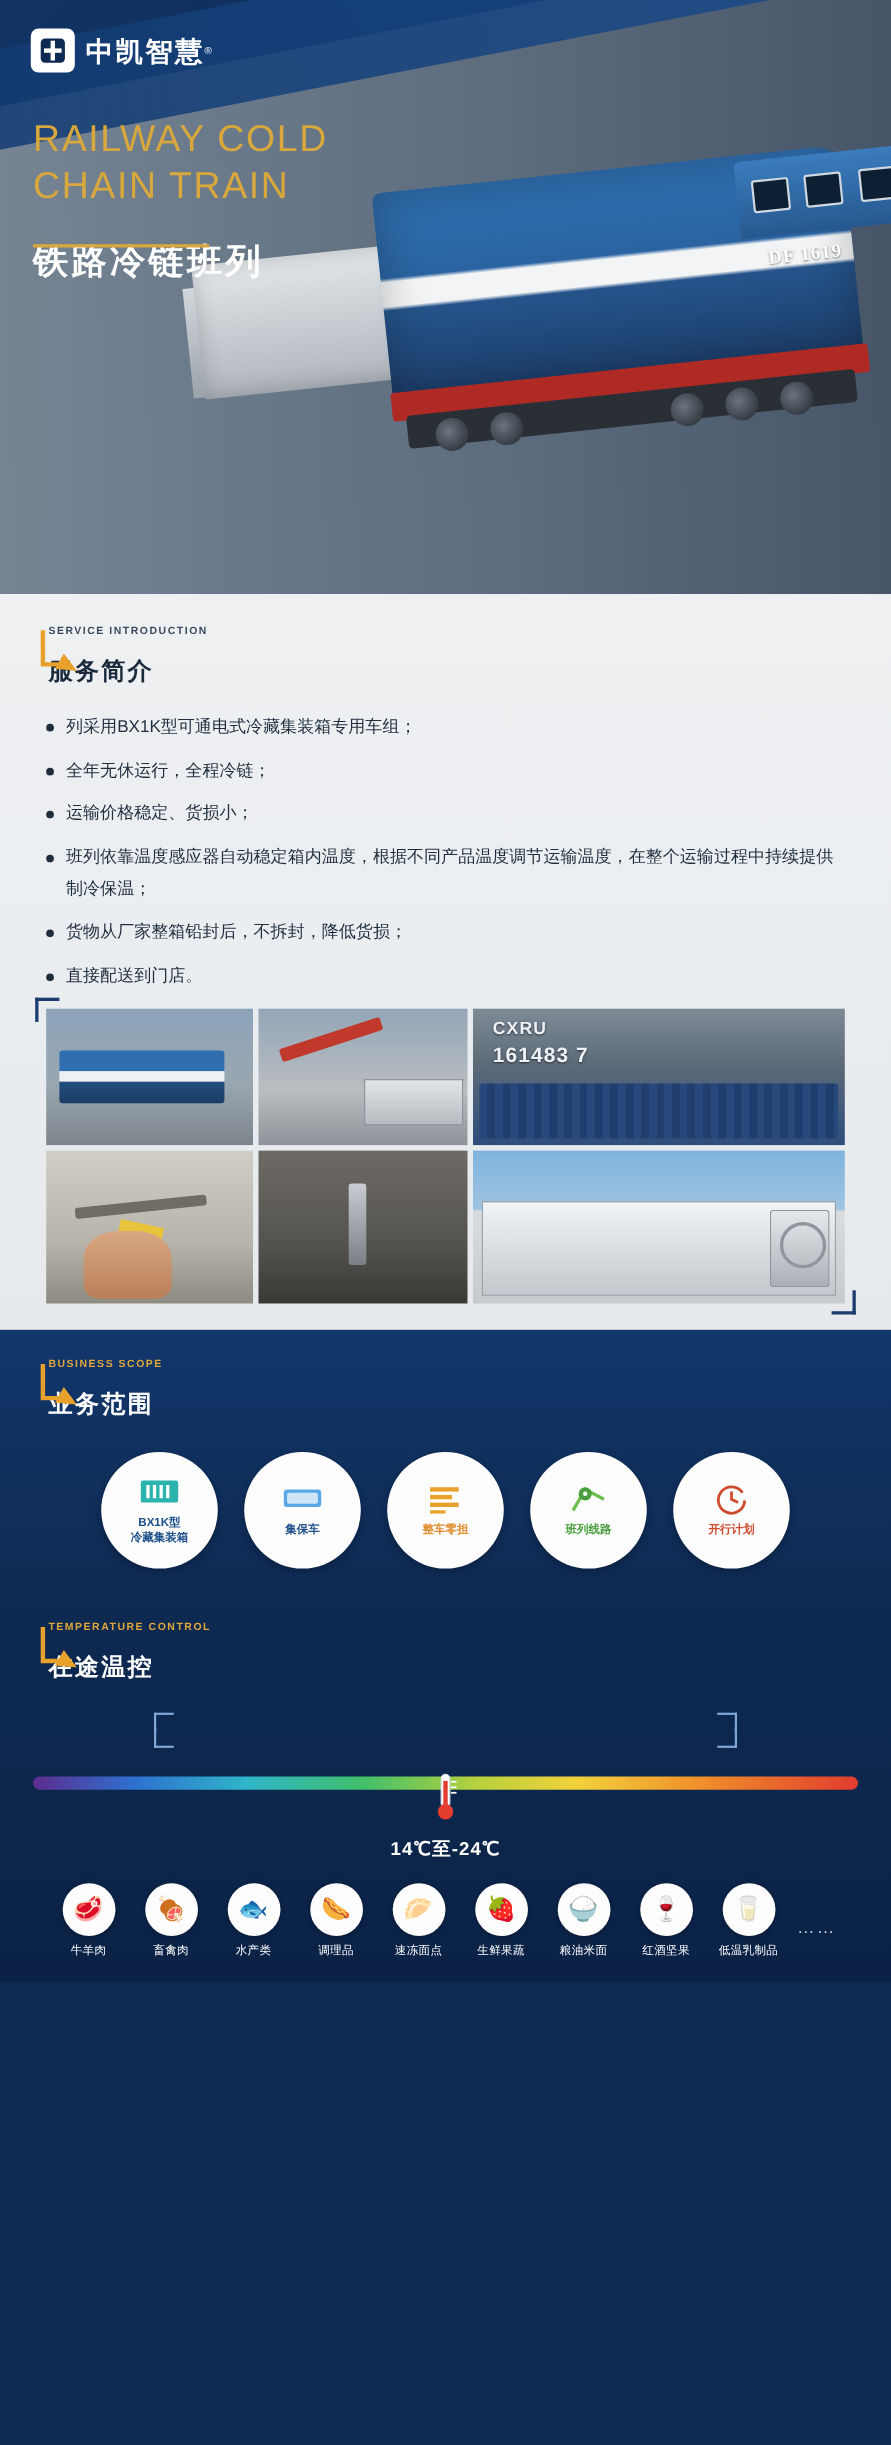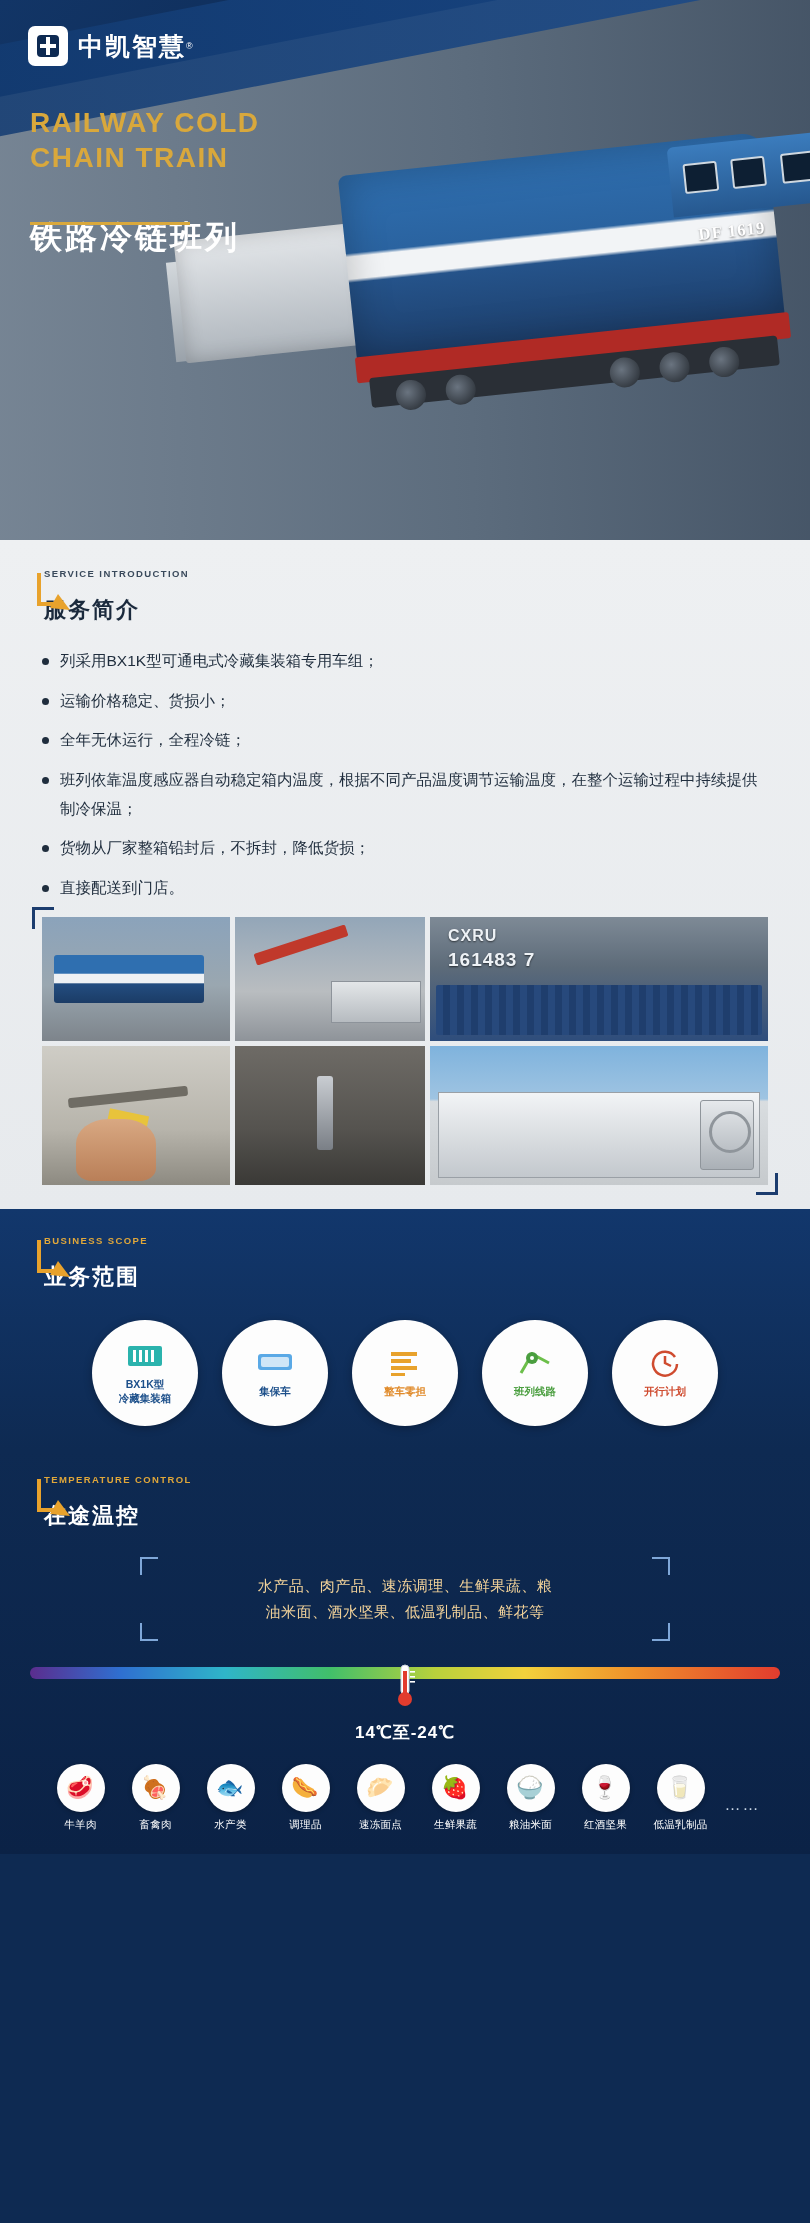--- a/index.html
+++ b/index.html
@@ -116,21 +116,21 @@
     content: ""; position: absolute; left: 9px; top: 2px; width: 4px; height: 18px; background: #fff;
   }
   .logo-mark .inner:after {
     content: ""; position: absolute; left: 3px; top: 9px; width: 16px; height: 4px; background: #fff;
   }
   .logo-text { color: #fff; font-size: 25px; font-weight: bold; letter-spacing: 2px; }
   .logo-tm { color: #fff; font-size: 9px; vertical-align: super; }
 
   .hero-title-en {
     position: absolute; left: 30px; top: 105px;
-    color: #d9a83c; font-size: 28px; font-weight: bold; line-height: 1.25;
+    color: #d9a83c; font-size: 34px; font-weight: normal; line-height: 1.25;
     letter-spacing: 1.5px;
   }
   .hero-title-cn {
     position: absolute; left: 30px; top: 172px;
     color: #ffffff; font-size: 32px; font-weight: bold; letter-spacing: 3px; margin-top: 44px;
   }
   .hero-underline {
     position: absolute; left: 30px; top: 222px;
     width: 160px; height: 3px; background: #d9a83c;
   }
@@ -382,22 +382,22 @@
         <polyline points="3,3 3,34 28,34" fill="none" stroke="#e8a22c" stroke-width="4"></polyline>
         <polygon points="22,24 34,40 14,38" fill="#e8a22c"></polygon>
       </svg>
     </div>
     <div class="head-en">SERVICE INTRODUCTION</div>
     <div class="head-cn">服务简介</div>
   </div>
 
   <div class="bullets">
     <div class="bullet">列采用BX1K型可通电式冷藏集装箱专用车组；</div>
+    <div class="bullet">全年无休运行，全程冷链；</div>
     <div class="bullet">运输价格稳定、货损小；</div>
-    <div class="bullet">全年无休运行，全程冷链；</div>
     <div class="bullet">班列依靠温度感应器自动稳定箱内温度，根据不同产品温度调节运输温度，在整个运输过程中持续提供制冷保温；</div>
     <div class="bullet">货物从厂家整箱铅封后，不拆封，降低货损；</div>
     <div class="bullet">直接配送到门店。</div>
   </div>
 
   <div class="photo-wrap">
     <div class="corner tl"></div>
     <div class="corner br"></div>
     <div class="photo-grid">
       <div class="ph train"></div>
@@ -506,24 +506,20 @@
     </div>
     <div class="head-en">TEMPERATURE CONTROL</div>
     <div class="head-cn">在途温控</div>
   </div>
 
   <div class="goods-box">
     <div class="c tl"></div>
     <div class="c tr"></div>
     <div class="c bl"></div>
     <div class="c br"></div>
-    <div class="goods-text">
-      <div>水产品、肉产品、速冻调理、生鲜果蔬、粮</div>
-      <div>油米面、酒水坚果、低温乳制品、鲜花等</div>
-    </div>
   </div>
 
   <div class="gradient-bar"></div>
 
   <div class="thermo">
     <div class="thermo-icon">
       <svg width="22" height="46" viewBox="0 0 22 46">
         <rect x="7" y="2" width="8" height="30" rx="4" fill="#ffffff" stroke="#cfd8e3"></rect>
         <rect x="9" y="8" width="4" height="24" fill="#e23c2e"></rect>
         <circle cx="11" cy="36" r="7" fill="#e23c2e"></circle>

